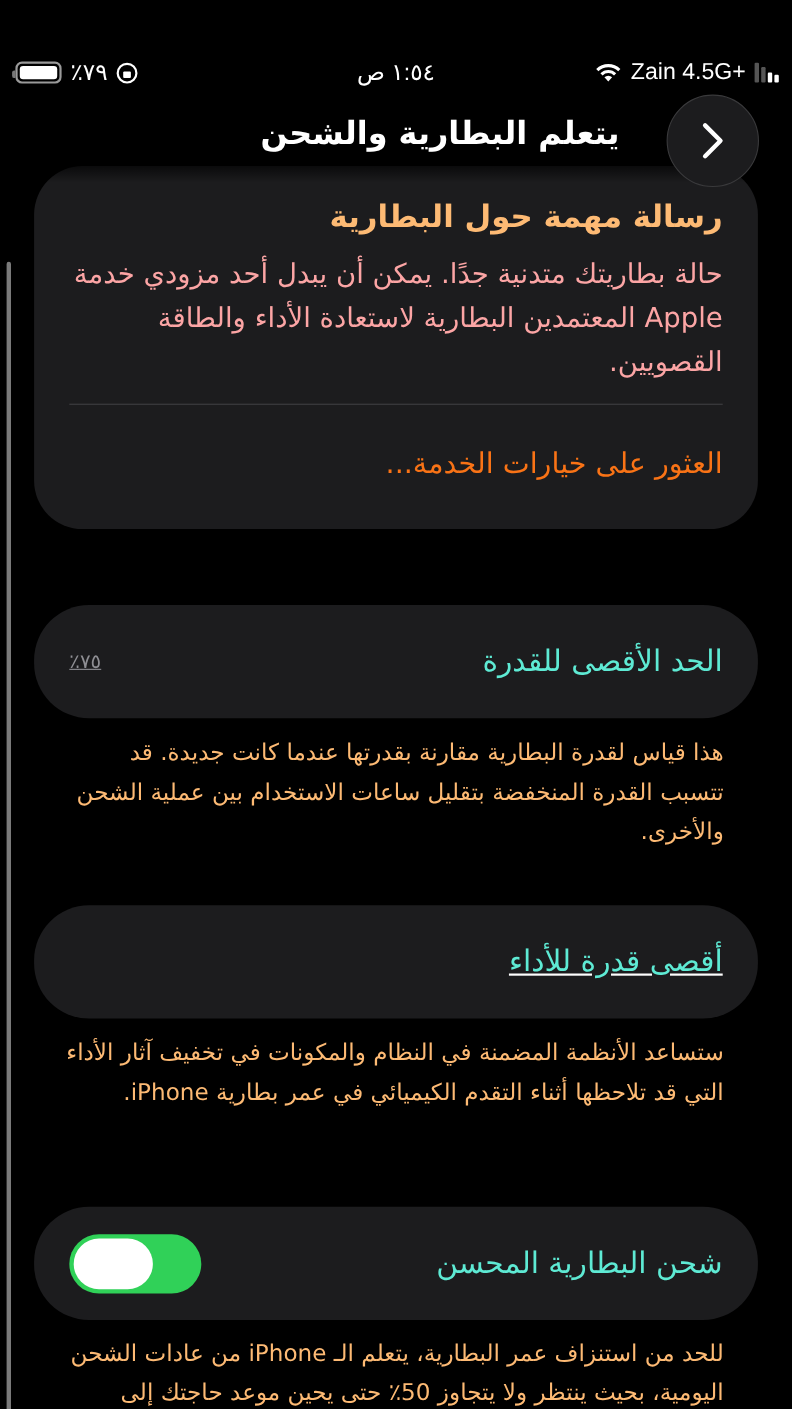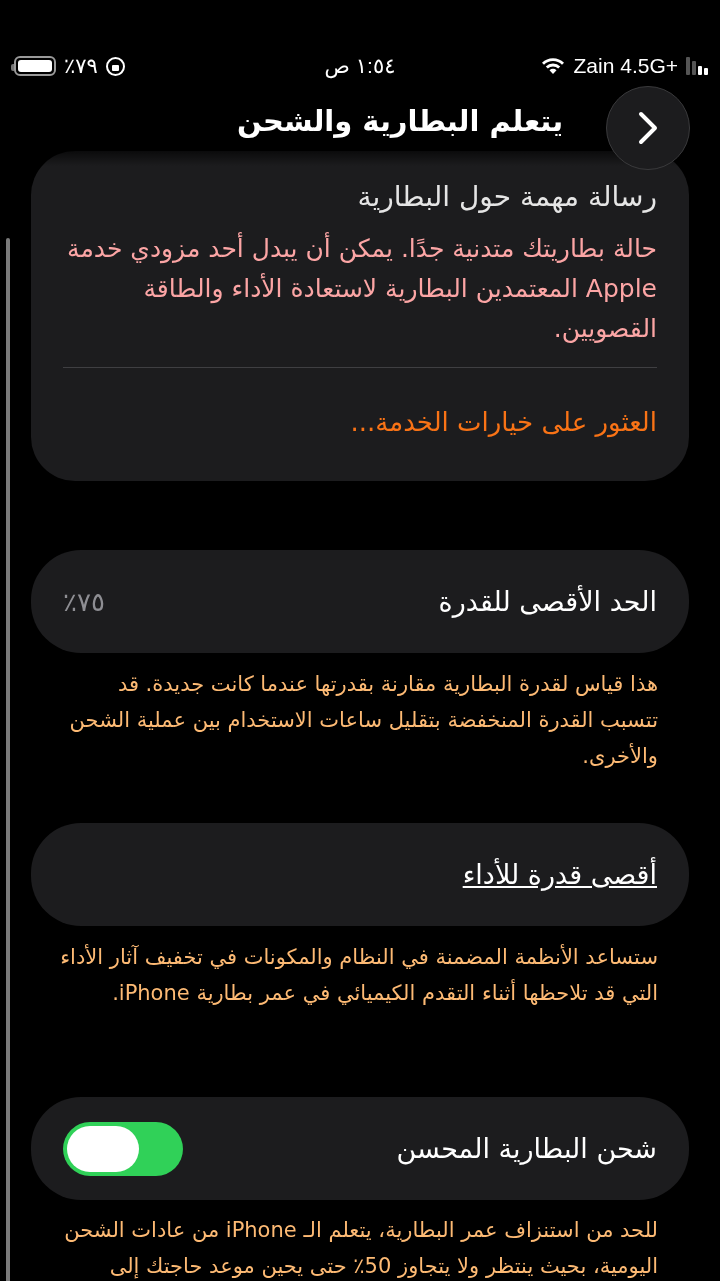--- a/index.html
+++ b/index.html
@@ -56,28 +56,28 @@
       display: flex; align-items: center; justify-content: center; cursor: pointer;
     }
 
     
     .content { position: absolute; top: 0; left: 0; width: 720px; height: 1281px; direction: rtl; }
     .card {
       position: absolute; left: 31px; width: 658px; background: #1c1c1e;
       border-radius: 50px;
     }
     .card-msg { top: 105px; height: 330px; border-radius: 44px; padding: 20px 32px 0 32px; }
-    .msg-title { font-size: 28px; font-weight: normal; color: #e5e5e5; line-height: 40px; margin-top: 6px; }
+    .msg-title { font-size: 28px; font-weight: bold; color: #fdba74; line-height: 40px; margin-top: 6px; }
     .msg-body { font-size: 25px; line-height: 40px; color: #fca5a5; margin-top: 12px; }
     .divider { height: 1px; background: #3f3f42; margin-top: 18px; }
     .msg-link { font-size: 26px; color: #f97316; margin-top: 34px; line-height: 40px; cursor: pointer; display: inline-block; }
 
     .row-card { display: flex; align-items: center; justify-content: space-between; padding: 0 32px; height: 103px; }
-    .row-label { font-size: 27px; color: #ffffff; }
-    .row-value { font-size: 26px; color: #8e8e93; direction: ltr; }
+    .row-label { font-size: 27px; color: #5eead4; }
+    .row-value { font-size: 18px; color: #8e8e93; direction: ltr; text-decoration: underline; }
     .card-capacity { top: 504px; }
     .card-perf { top: 777px; text-decoration: underline; }
     .card-opt { top: 1051px; }
 
     .footnote {
       position: absolute; left: 60px; width: 598px; font-size: 21px; line-height: 36px; color: #fdba74;
     }
     .fn-capacity { top: 620px; }
     .fn-perf { top: 893px; }
     .fn-opt { top: 1166px; }

